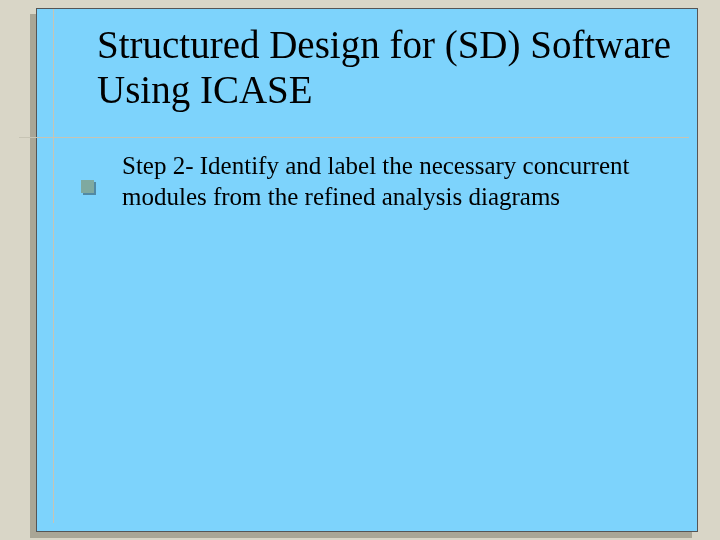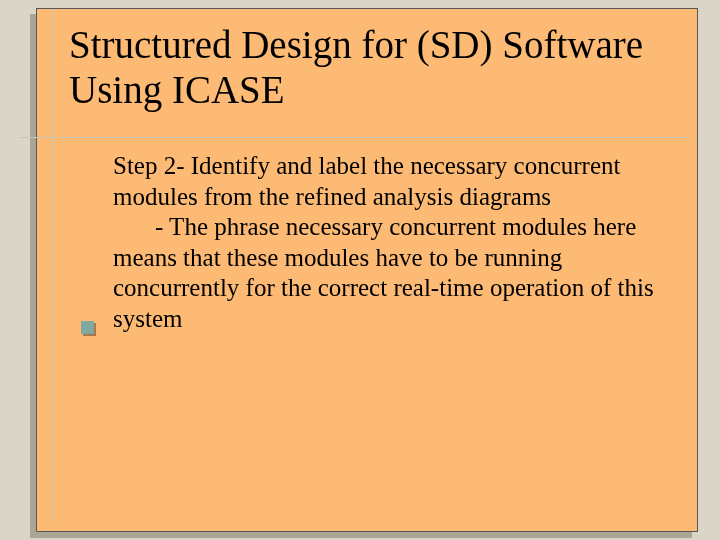--- a/index.html
+++ b/index.html
@@ -8,23 +8,24 @@
     font-family: "Times New Roman", Times, serif;
     background: #d9d6c7;
     position: relative;
   }
   .slide {
     position: absolute;
     top: 8px;
     left: 36px;
     width: 662px;
     height: 524px;
-    background: #fdba74;
+    background: #7dd3fc;
     border: 1px solid #555;
     box-shadow: -6px 6px 0 0 #a9a696;
+    padding-left: 28px;
   }
   .title {
     font-size: 39px;
     line-height: 1.15;
     color: #000;
     padding: 14px 20px 6px 32px;
     font-weight: 400;
   }
   
   .rule {
@@ -45,22 +46,22 @@
     border-left: 1px solid #c7c4b4;
   }
   .content {
     position: absolute;
     top: 142px;
     left: 44px;
     right: 24px;
   }
   .bullet-row {
     display: flex;
-    align-items: flex-end;
-    gap: 19px;
+    align-items: center;
+    gap: 28px;
   }
   .bullet-marker {
     width: 13px;
     height: 13px;
     background: #7fa9a0;
     box-shadow: 2px 2px 0 0 rgba(0,0,0,0.35);
     margin-top: 9px;
     flex: 0 0 auto;
   }
   .bullet-text {
@@ -81,17 +82,16 @@
 
   <h1 class="title">Structured Design for (SD) Software Using ICASE</h1>
 
   <div class="rule"></div>
 
   <div class="content">
     <div class="bullet-row">
       <div class="bullet-marker"></div>
       <div class="bullet-text">
         <span>Step 2- Identify and label the necessary concurrent modules from the refined analysis diagrams</span>
-        <span class="sub">- The phrase necessary concurrent modules here means that these modules have to be running concurrently for the correct real-time operation of this system</span>
       </div>
     </div>
   </div>
 </div>
 
 </body></html>

